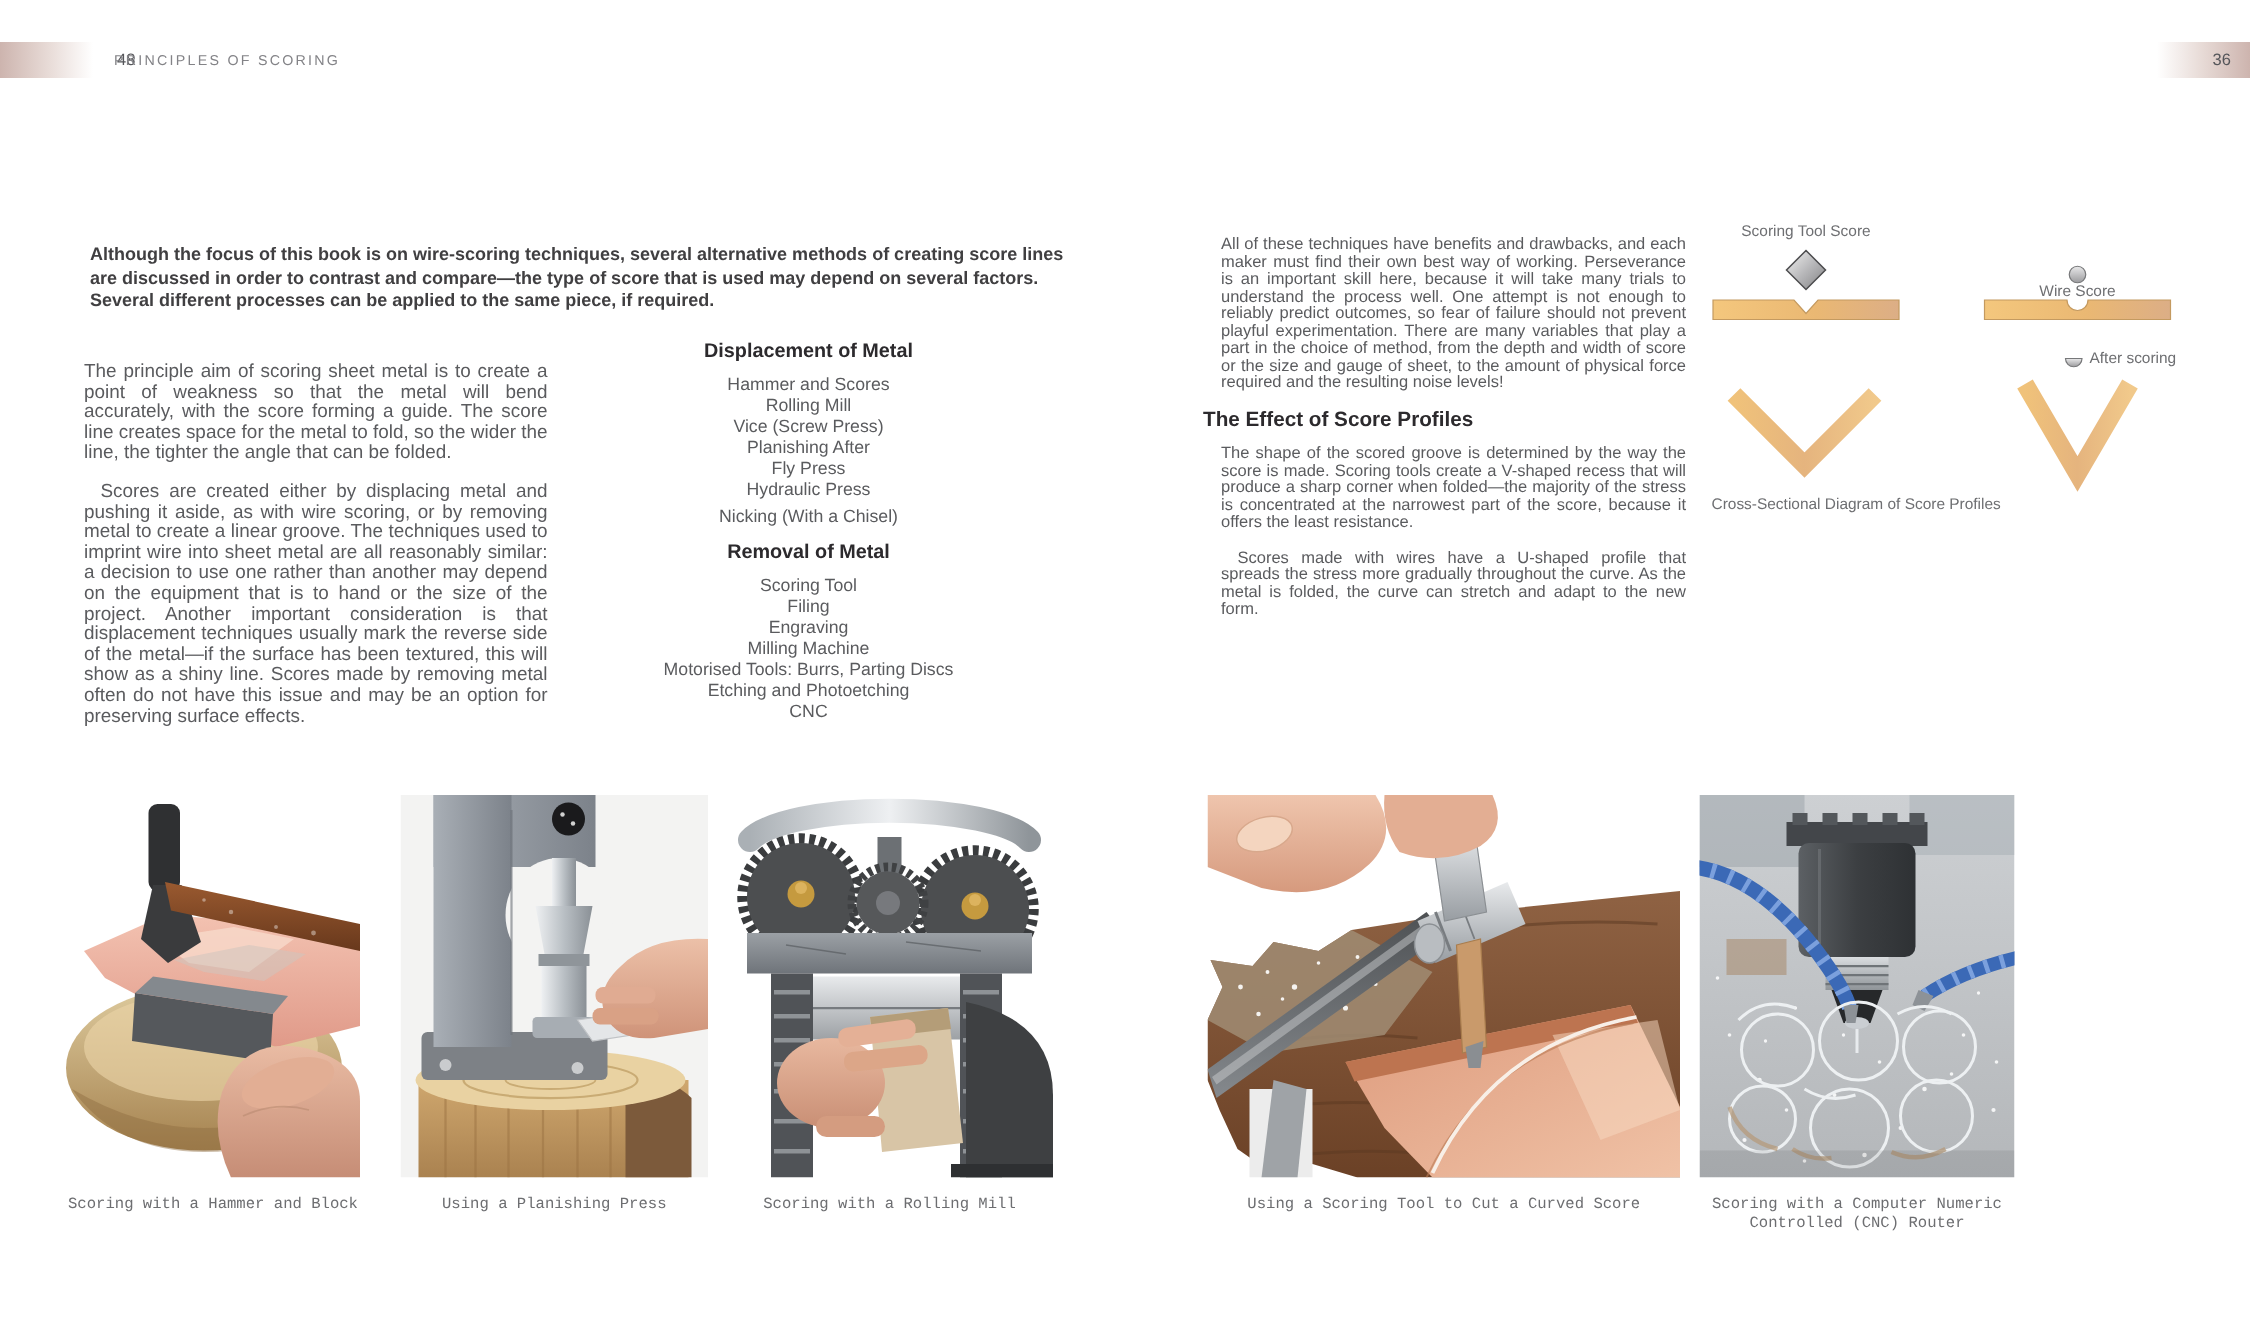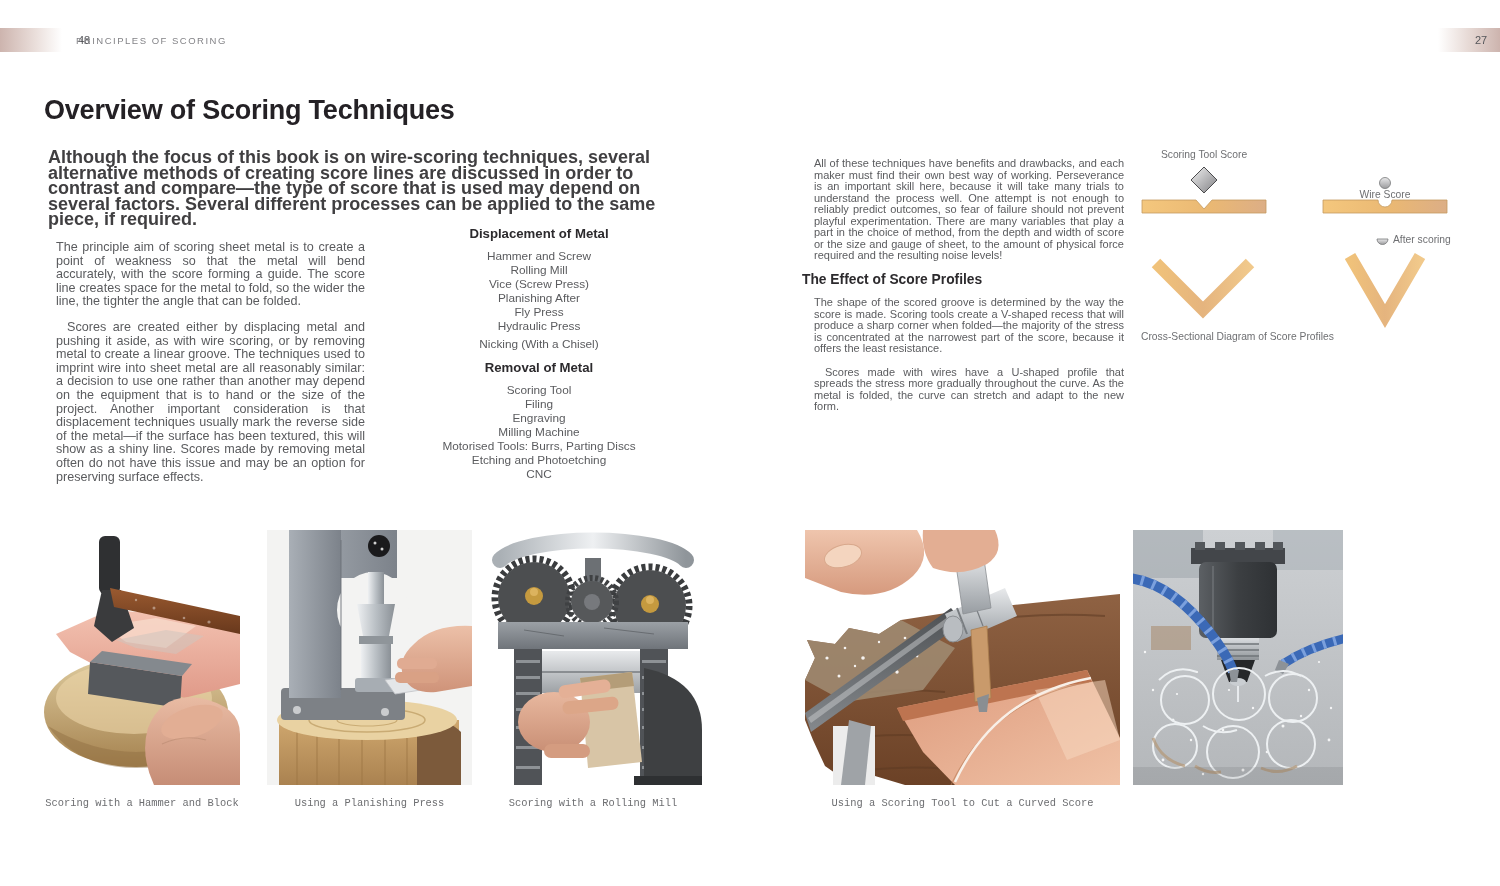--- a/index.html
+++ b/index.html
@@ -9,21 +9,21 @@
   
   .corner-bar{position:absolute;top:28px;width:62px;height:24px;}
   .corner-bar.left{left:0;background:linear-gradient(to right,#cdb4ae 0%,#e9ddd9 55%,#ffffff 100%);}
   .corner-bar.right{right:0;background:linear-gradient(to left,#cdb4ae 0%,#e9ddd9 55%,#ffffff 100%);}
   .pagenum{position:absolute;top:34px;font-size:11px;color:#55565a;margin-left:34px;}
   .pagenum.pn-left{left:44px;}
   .pagenum.pn-right{left:1441px;}
   .running-header{position:absolute;left:76px;top:35px;font-size:9.5px;letter-spacing:1.5px;color:#838387;}
 
   .title{position:absolute;left:44px;top:95px;margin:0;font-size:27px;font-weight:bold;color:#242125;letter-spacing:-0.2px;}
-  .intro{position:absolute;left:44px;top:146px;width:650px;margin:4px;font-size:18px;line-height:15.6px;font-weight:bold;color:#403f41;}
+  .intro{position:absolute;left:44px;top:146px;width:650px;margin:16px;font-size:12px;line-height:15.6px;font-weight:bold;color:#403f41;}
 
   .col{position:absolute;color:#5a5b5e;text-align:justify;}
   .col p{margin:12px;}
   .col1{left:44px;top:229px;width:333px;font-size:12.6px;line-height:13.6px;}
   .indent{text-indent:11px;}
 
   .col2{left:380px;top:226px;width:318px;text-align:center;color:#5a5b5e;}
   .col2 h3{margin:0 0 8px 0;font-size:13.2px;font-weight:bold;color:#2c2a2d;}
   .col2 h3.mt{margin-top:9px;}
   .col2 .li{font-size:11.8px;line-height:14px;}
@@ -54,33 +54,32 @@
 </style>
 </head>
 <body>
 
 <div class="page">
 
   <div class="corner-bar left"></div>
   <div class="corner-bar right"></div>
   <div class="pagenum pn-left">48</div>
   <div class="running-header">PRINCIPLES OF SCORING</div>
-  <div class="pagenum pn-right">27</div>
-
-  <h1 class="title">Overview of Scoring Techniques</h1>
+  <div class="pagenum pn-right">36</div>
+
   <p class="intro">Although the focus of this book is on wire-scoring techniques, several alternative methods of creating score lines are discussed in order to contrast and compare—the type of score that is used may depend on several factors. Several different processes can be applied to the same piece, if required.</p>
 
   <div class="col col1">
     <p>The principle aim of scoring sheet metal is to create a point of weakness so that the metal will bend accurately, with the score forming a guide. The score line creates space for the metal to fold, so the wider the line, the tighter the angle that can be folded.</p>
     <p class="indent">Scores are created either by displacing metal and pushing it aside, as with wire scoring, or by removing metal to create a linear groove. The techniques used to imprint wire into sheet metal are all reasonably similar: a decision to use one rather than another may depend on the equipment that is to hand or the size of the project. Another important consideration is that displacement techniques usually mark the reverse side of the metal—if the surface has been textured, this will show as a shiny line. Scores made by removing metal often do not have this issue and may be an option for preserving surface effects.</p>
   </div>
 
   <div class="col col2">
     <h3>Displacement of Metal</h3>
-    <div class="li">Hammer and Screw</div>
+    <div class="li">Hammer and Scores</div>
     <div class="li">Rolling Mill</div>
     <div class="li">Vice (Screw Press)</div>
     <div class="li">Planishing After</div>
     <div class="li">Fly Press</div>
     <div class="li">Hydraulic Press</div>
     <div class="li gap">Nicking (With a Chisel)</div>
     <h3 class="mt">Removal of Metal</h3>
     <div class="li">Scoring Tool</div>
     <div class="li">Filing</div>
     <div class="li">Engraving</div>
@@ -456,15 +455,16 @@
           <path d="M132,146 q18,-10 36,0"></path>
           <path d="M70,196 q16,10 34,4"></path>
       </g>
       <g fill="none" stroke="#b59877" stroke-width="3" opacity="0.7">
         <path d="M20,208 q8,22 32,28"></path>
           <path d="M128,238 q18,8 36,-2"></path>
           <path d="M62,236 q12,8 26,6"></path>
       </g>
       <rect x="0" y="237" width="210" height="18" fill="#000000" opacity="0.08"></rect>
     </svg>
+    <figcaption>Scoring with a Computer Numeric Controlled (CNC) Router</figcaption>
   </figure>
 
 </div>
 
 </body></html>

